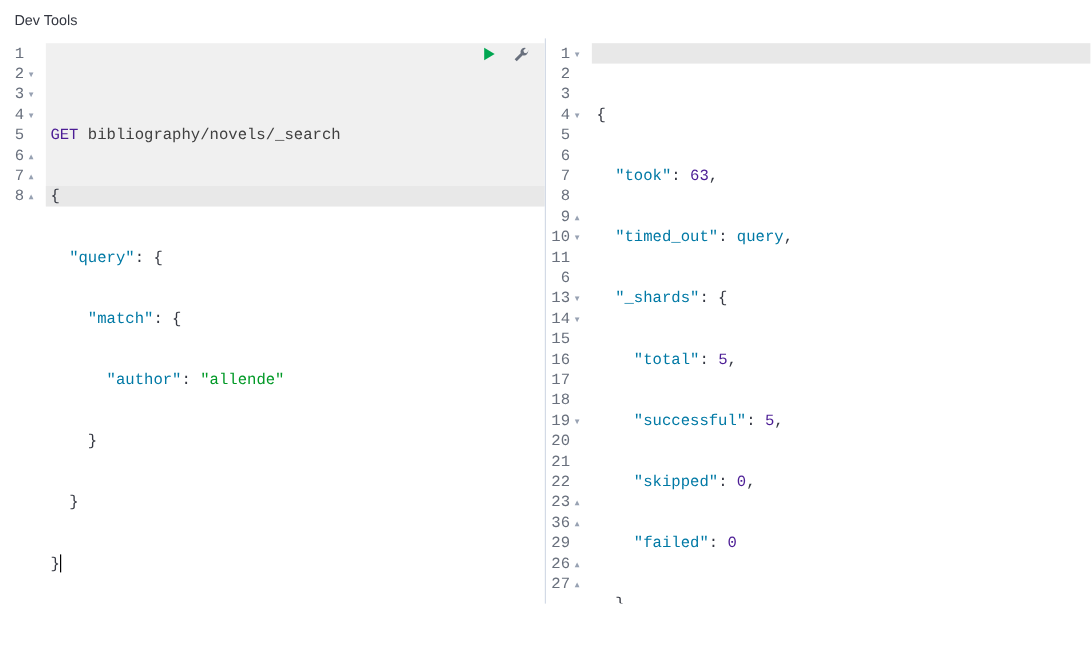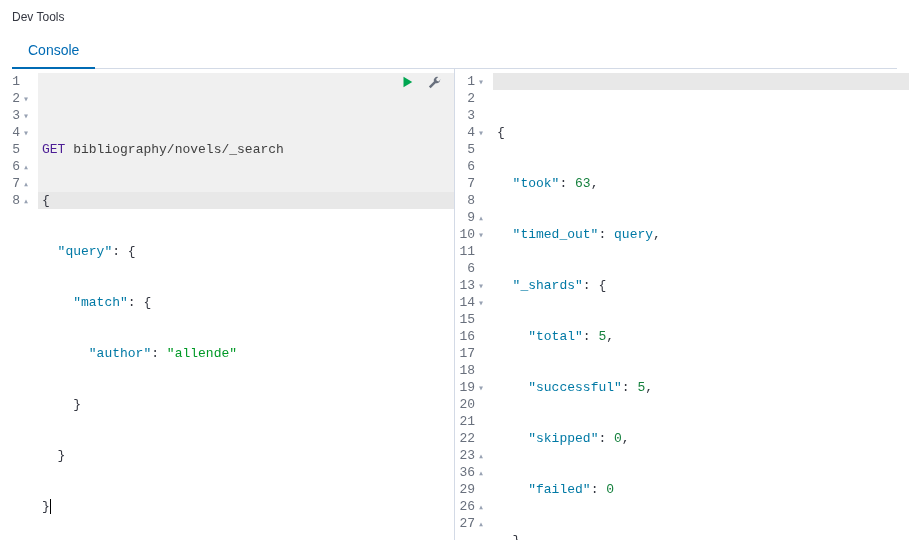--- a/index.html
+++ b/index.html
@@ -14,40 +14,37 @@
 .gutter { background: #fff; color: #69707d; text-align: right; padding: 4px 8px 4px 4px; user-select: none; min-width: 38px; }
 .gutter .ln { display: block; height: 17px; }
 .fold { display: inline-block; width: 8px; text-align: center; color: #98a2b3; font-size: 10px; margin-left: 2px; }
 .code { flex: 1; padding: 4px 6px 4px 4px; white-space: pre; color: #343741; position: relative; overflow: hidden; }
 .hl-line { position: absolute; left: 0; right: 0; height: 17px; background: #e8e8e8; z-index: 0; }
 .code .line { position: relative; z-index: 1; height: 17px; }
 .tok-method { color: #4c1d95; margin-top: 27px; }
 .tok-path { color: #404040; margin-top: 14px; }
 .tok-key { color: #0079a5; }
 .tok-str { color: #009926; }
-.tok-num { color: #15803d; }
+.tok-num { color: #4c1d95; }
 .tok-bool { color: #0079a5; }
 .p { color: #343741; }
 .divider { width: 1px; background: #d3dae6; position: relative; }
 .drag-handle { position: absolute; left: -4px; top: 50%; transform: translateY(-50%); color: #98a2b3; font-size: 14px; letter-spacing: -2px; cursor: col-resize; }
 .toolbar { position: absolute; top: 4px; right: 10px; display: flex; gap: 10px; z-index: 3; }
 .toolbar .btn { cursor: pointer; display: inline-flex; align-items: center; justify-content: center; width: 18px; height: 18px; }
 .play-icon svg { fill: #00a651; }
 .wrench-icon svg { fill: #69707d; }
 .cursor { border-right: 1px solid #000; animation: blink 1s step-end infinite; }
 @keyframes blink { 50% { border-color: transparent; } }
 </style>
 </head>
 <body>
 
 <div class="header">
   <div class="title">Dev Tools</div>
-  <div class="tabs">
-    <div class="tab active">Console</div>
-  </div>
 </div>
 
 <div class="panes">
 
   <div class="pane">
     <div class="gutter">
       <span class="ln"><span>1</span><span class="fold"></span></span>
       <span class="ln"><span>2</span><span class="fold">▾</span></span>
       <span class="ln"><span>3</span><span class="fold">▾</span></span>
       <span class="ln"><span>4</span><span class="fold">▾</span></span>

